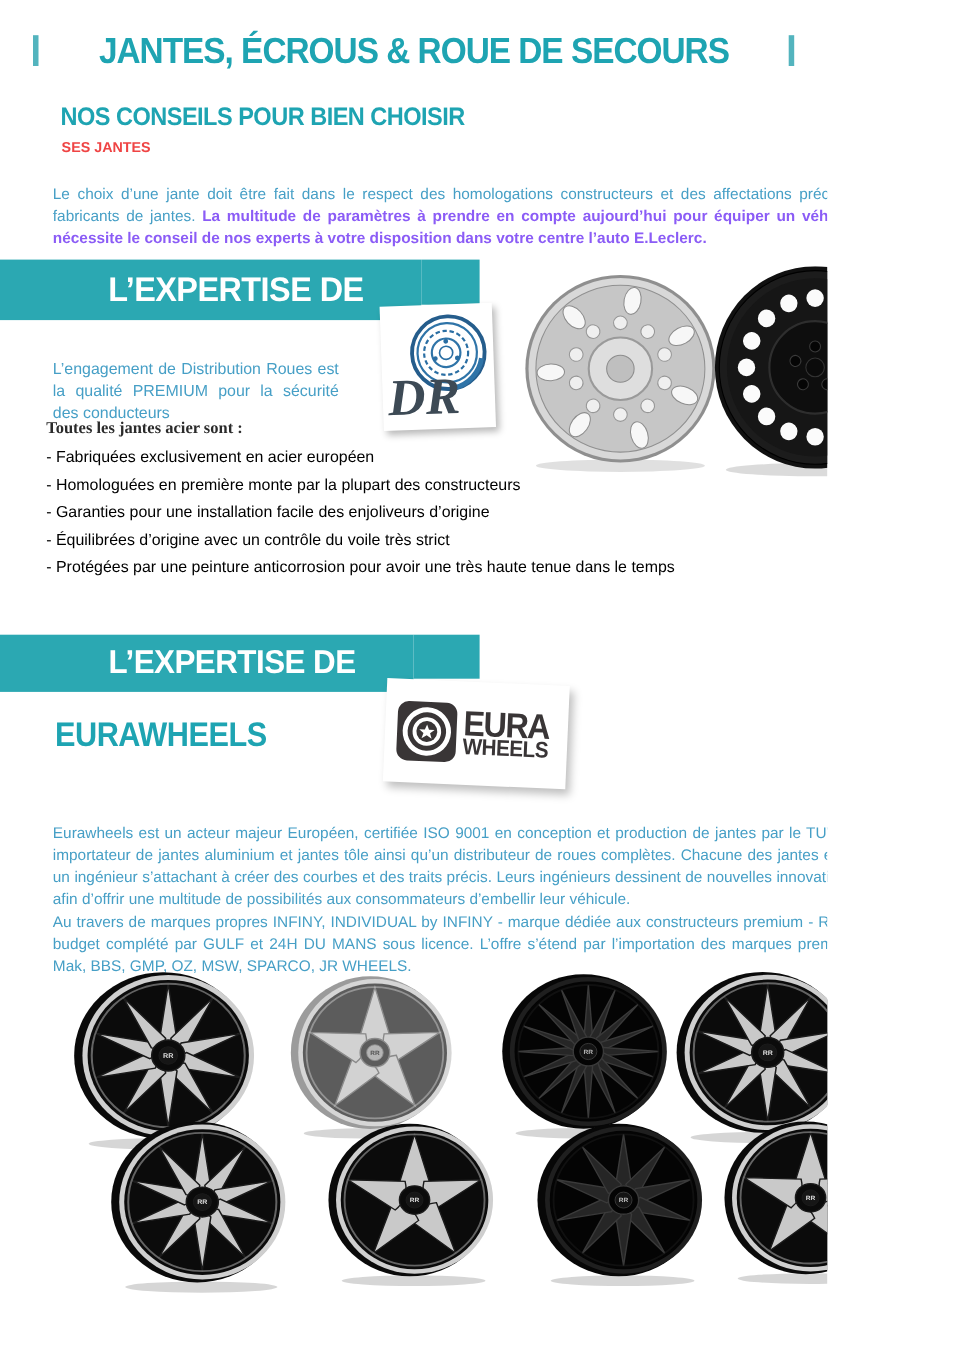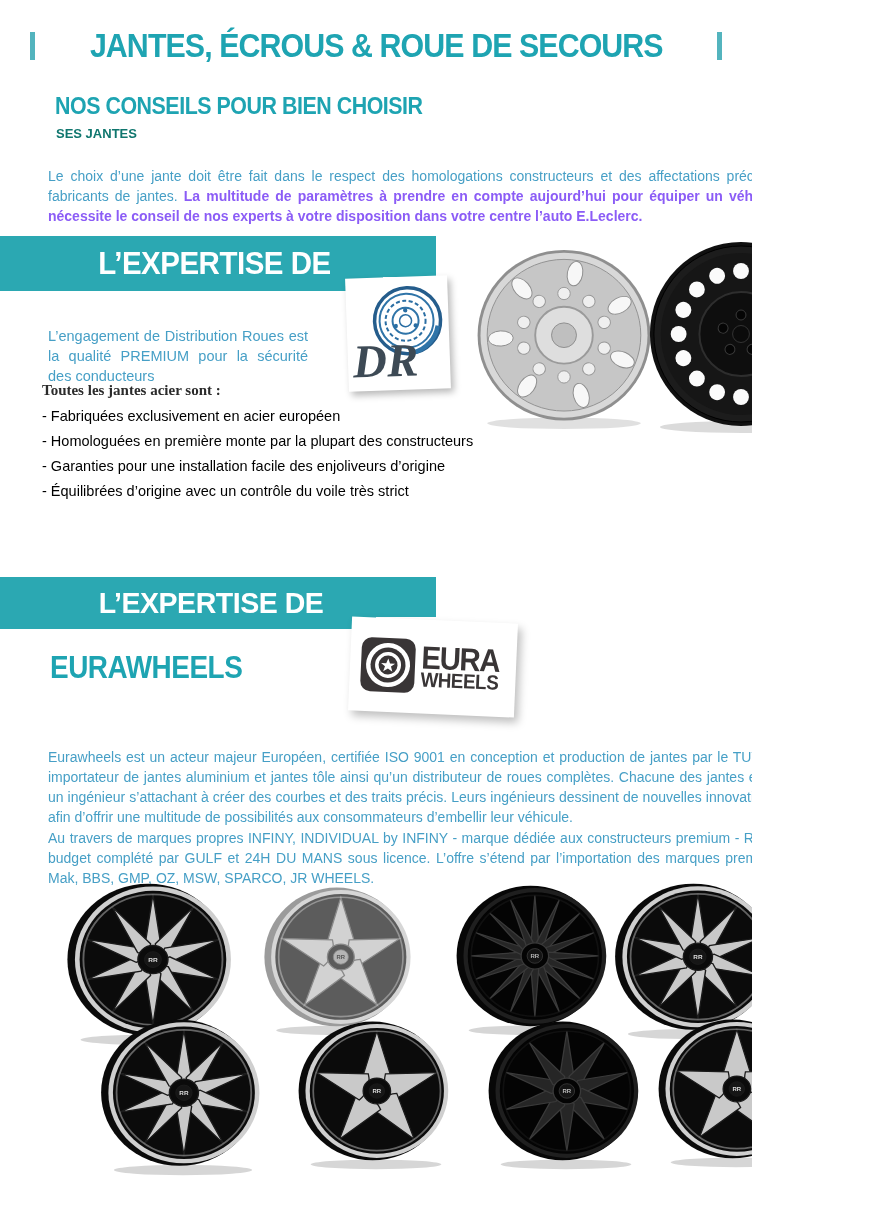--- a/index.html
+++ b/index.html
@@ -8,21 +8,21 @@
 
   
   .title-row{position:absolute;top:27px;left:0;width:100%;display:flex;align-items:center;
              justify-content:center;gap:30px;}
   .title-pipe{width:5px;height:28px;background:#53b4be;}
   .page-title{font-size:33px;font-weight:bold;color:#1ea4b2;letter-spacing:-1px;
               transform:scaleX(.92);white-space:nowrap;}
 
   .h-conseils{position:absolute;left:55px;top:93px;font-size:23px;font-weight:bold;
               color:#1ea4b2;letter-spacing:-.5px;transform:scaleX(.93);transform-origin:left;}
-  .h-ses{position:absolute;left:56px;top:126px;font-size:13px;font-weight:bold;color:#0f766e;}
+  .h-ses{position:absolute;left:56px;top:126px;font-size:13px;font-weight:bold;color:#ef4444;}
 
   .para{color:#469fc6;font-size:14px;line-height:20px;text-align:justify;}
   .intro{position:absolute;left:48px;top:152px;width:806px;}
   .intro b{color:#8b5cf6;}
 
   
   .banner{position:absolute;left:0;background:#2ba8b2;padding-left:46px;}
   .banner .tab{position:absolute;left:100%;top:0;background:#2ba8b2;}
   .banner .label{color:#fff;font-weight:bold;text-align:center;letter-spacing:-.5px;
                  transform:scaleX(.95);}
@@ -118,20 +118,21 @@
   </div>
 
   <p class="para dr-par">L’engagement de Distribution Roues est la qualité PREMIUM pour la sécurité des conducteurs</p>
 
   <div class="list-title">Toutes les jantes acier sont :</div>
   <div class="bullets">
     <div class="bullet">Fabriquées exclusivement en acier européen</div>
     <div class="bullet">Homologuées en première monte par la plupart des constructeurs</div>
     <div class="bullet">Garanties pour une installation facile des enjoliveurs d’origine</div>
     <div class="bullet">Équilibrées d’origine avec un contrôle du voile très strict</div>
+    <div class="bullet">Protégées par une peinture anticorrosion pour avoir une très haute tenue dans le temps</div>
   </div>
 
   <div class="wheel" id="steel-silver">
       <svg viewBox="0 0 200 192" preserveAspectRatio="none">
       <ellipse cx="100" cy="185" rx="80" ry="6" fill="#000" opacity="0.12"></ellipse>
       <circle cx="100" cy="92" r="90" fill="#8f8f8f"></circle>
       <circle cx="100" cy="92" r="87" fill="#d8d8d8"></circle>
       <circle cx="100" cy="92" r="80" fill="#c6c6c6" stroke="#909090"></circle>
       <g transform="translate(100,92)">
           <g transform="rotate(10)">

